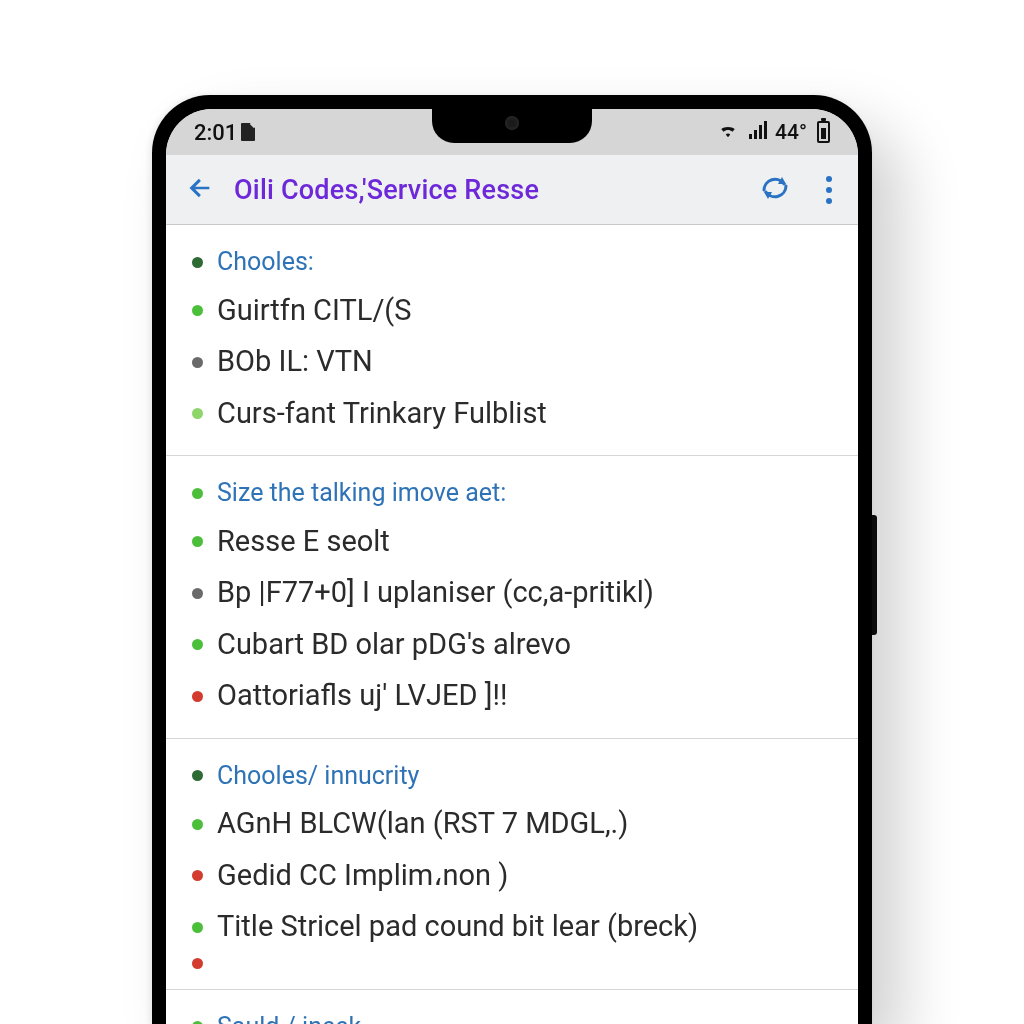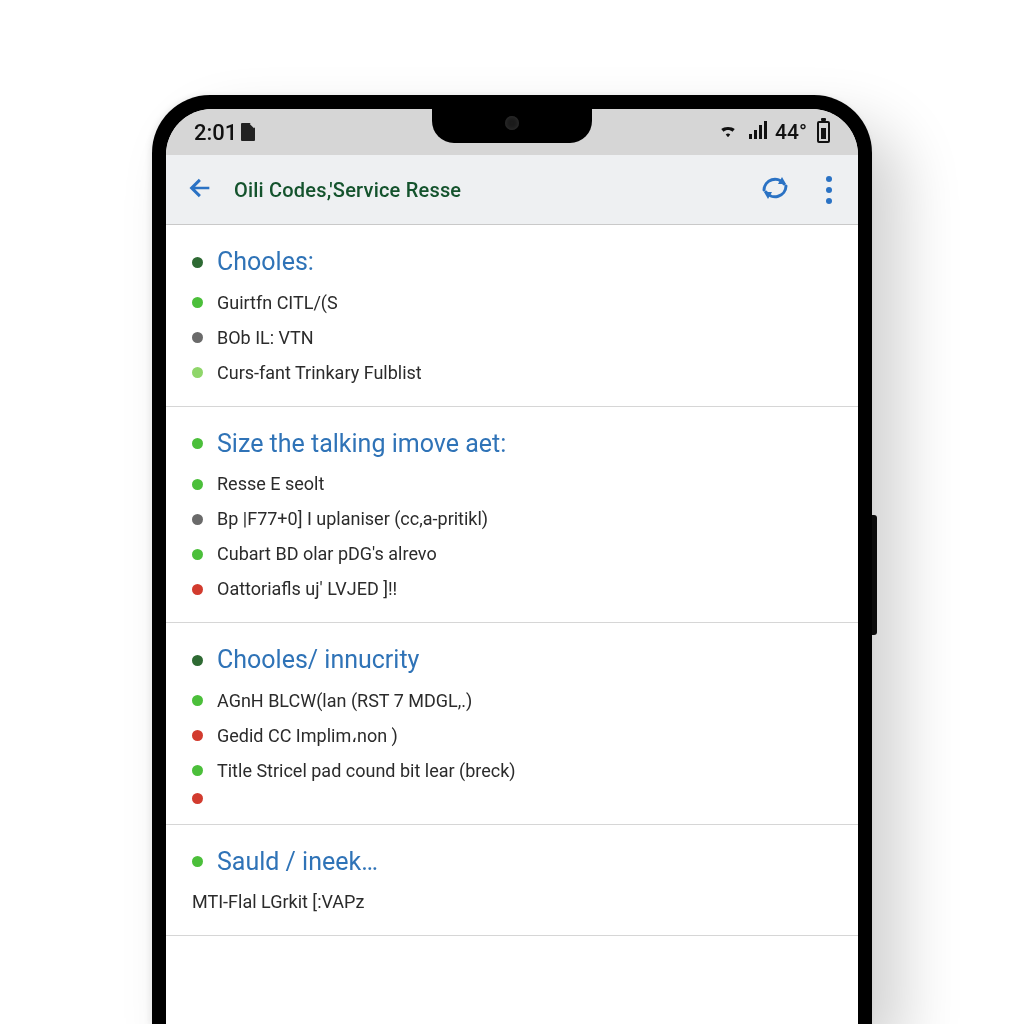--- a/index.html
+++ b/index.html
@@ -47,28 +47,28 @@
   .batt { width:13px; height:22px; border:2px solid #111; border-radius:2px; position:relative; margin-left:2px; }
   .batt::before{content:"";position:absolute;top:-5px;left:2px;width:5px;height:3px;background:#111;border-radius:1px;}
   .batt::after{content:"";position:absolute;bottom:2px;left:2px;right:2px;height:60%;background:#111;}
 
   
   .appbar {
     height:70px; background:#eef0f2; border-bottom:1px solid #c9c9c9;
     display:flex; align-items:center; padding:0 18px 0 14px; gap:14px;
   }
   .back { color:#2a72c4; font-size:34px; line-height:1; padding:4px 6px; }
-  .title { flex:1; font-size:20px; color:#14532d; font-weight:500; letter-spacing:.2px; white-space:nowrap; overflow:hidden; text-overflow:ellipsis;}
+  .title { flex:1; font-size:27px; color:#6d28d9; font-weight:500; letter-spacing:.2px; white-space:nowrap; overflow:hidden; text-overflow:ellipsis;}
   .sync { color:#2a72c4; padding:0 12px; }
   .more { color:#2a72c4; display:flex; flex-direction:column; gap:5px; padding:6px 8px; }
   .more span{ width:6px;height:6px;border-radius:50%;background:#2a72c4; }
 
   .content { background:#ffffff; height:calc(100% - 46px - 70px); overflow:hidden; }
   .group { border-bottom:1px solid #d6d6d6; padding: 14px 0 16px 0; }
-  .row { display:flex; align-items:center; gap:14px; padding: 4px 26px; font-size:18px; line-height:1.5; color:#2b2b2b;}
+  .row { display:flex; align-items:center; gap:14px; padding: 4px 26px; font-size:29px; line-height:1.5; color:#2b2b2b;}
   .row.header { color:#2f73b7; font-size:25px; }
   .dot { width:11px; height:11px; border-radius:50%; flex:0 0 11px; margin-top:1px; }
   .d-darkgreen{ background:#2e6a33; }
   .d-green{ background:#4bbf3a; }
   .d-grey{ background:#6a6a6a; }
   .d-lightgreen{ background:#8fd66a; }
   .d-red{ background:#d23b2e; }
 
   .txt { white-space:nowrap; overflow:hidden; text-overflow:ellipsis; flex:1; }
 </style>

